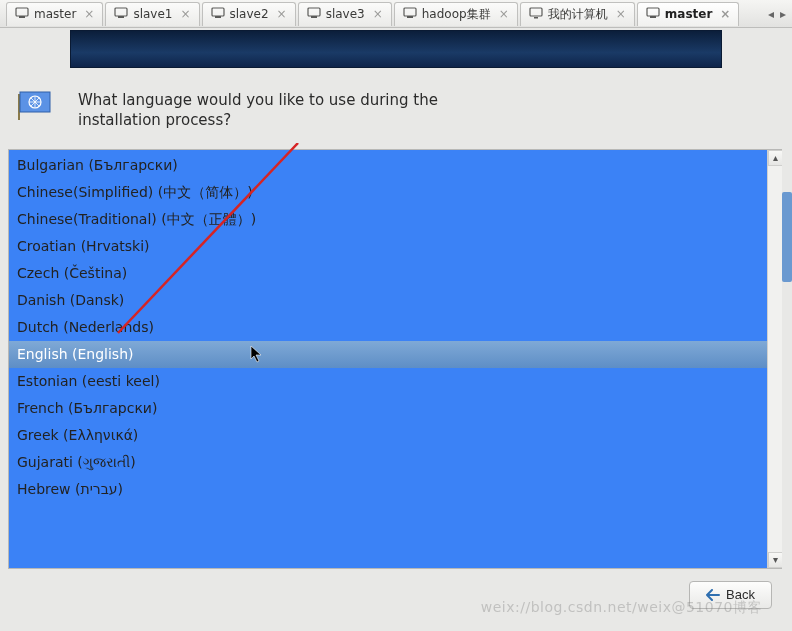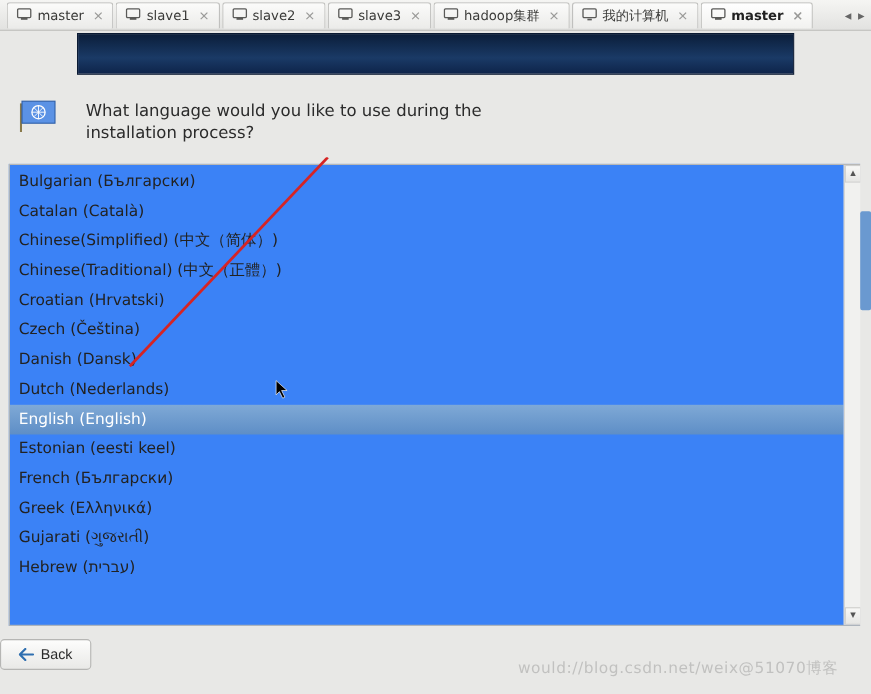--- a/index.html
+++ b/index.html
@@ -134,21 +134,21 @@
   .outer-scroll-thumb {
     position: absolute;
     top: 160px;
     width: 10px;
     height: 90px;
     background: #6a99d0;
     border-radius: 2px;
   }
   .button-bar {
     display: flex;
-    justify-content: space-between;
+    justify-content: flex-end;
     gap: 10px;
     padding: 12px 20px 0 0;
   }
   .btn {
     display: flex;
     align-items: center;
     gap: 6px;
     padding: 4px 16px;
     min-width: 72px;
     height: 28px;
@@ -262,21 +262,20 @@
       <circle cx="17" cy="12" r="6" fill="none" stroke="#fff" stroke-width="1.2"></circle>
       <path d="M11 12 h12 M17 6 v12 M13 8 l8 8 M21 8 l-8 8" stroke="#fff" stroke-width="0.8"></path>
     </svg>
   </div>
   <div class="question-text">What language would you like to use during the installation process?</div>
 </div>
 
 <div class="list-frame">
   <div class="lang-list" id="lang-list">
       <div class="lang-item">Bulgarian (Български)</div>
-      <div class="lang-item">Catalan (Català)</div>
       <div class="lang-item">Chinese(Simplified) (中文（简体）)</div>
       <div class="lang-item">Chinese(Traditional) (中文（正體）)</div>
       <div class="lang-item">Croatian (Hrvatski)</div>
       <div class="lang-item">Czech (Čeština)</div>
       <div class="lang-item">Danish (Dansk)</div>
       <div class="lang-item">Dutch (Nederlands)</div>
       <div class="lang-item selected">English (English)</div>
       <div class="lang-item">Estonian (eesti keel)</div>
       <div class="lang-item">French (Български)</div>
       <div class="lang-item">Greek (Ελληνικά)</div>
@@ -305,13 +304,13 @@
 <svg class="red-line">
   <line x1="190" y1="0" x2="10" y2="190" stroke="#d62424" stroke-width="2.5"></line>
 </svg>
 
 <div class="cursor">
   <svg width="14" height="18" viewBox="0 0 14 18">
       <path d="M1 1 L1 14 L4 11 L7 17 L9 16 L6 10 L11 10 Z" fill="#000" stroke="#fff" stroke-width="0.6"></path>
     </svg>
 </div>
 
-<div class="watermark">would://blog.csdn.net/weix@51070博客</div>
+<div class="watermark">weix://blog.csdn.net/weix@51070博客</div>
 
 </body></html>

